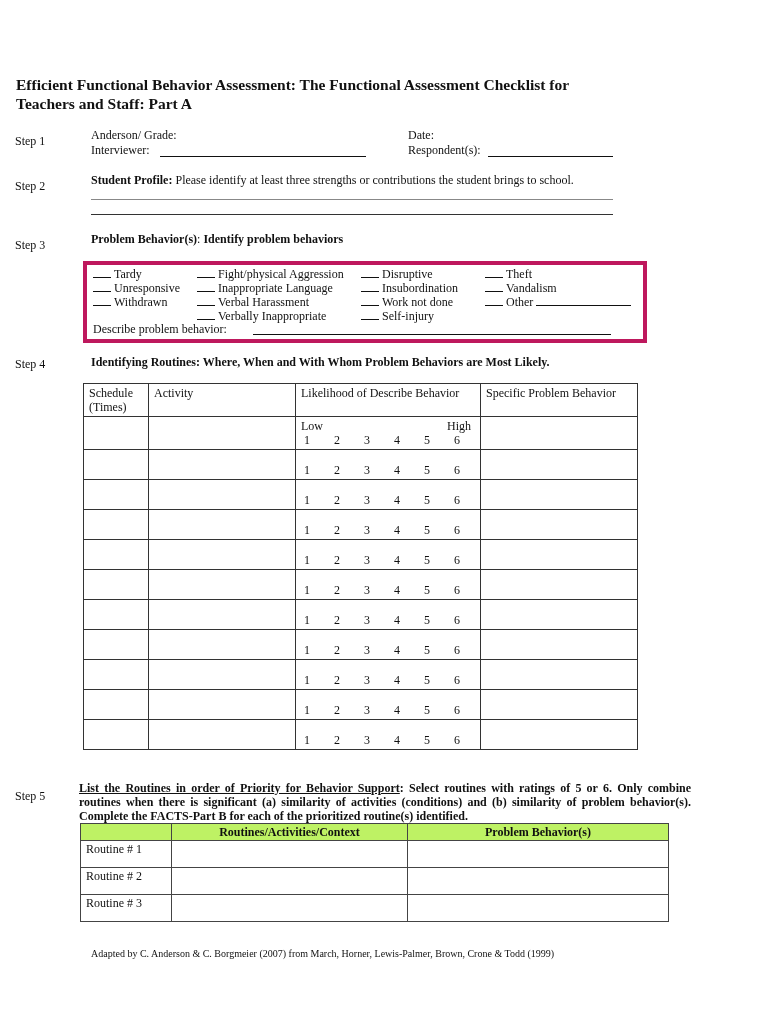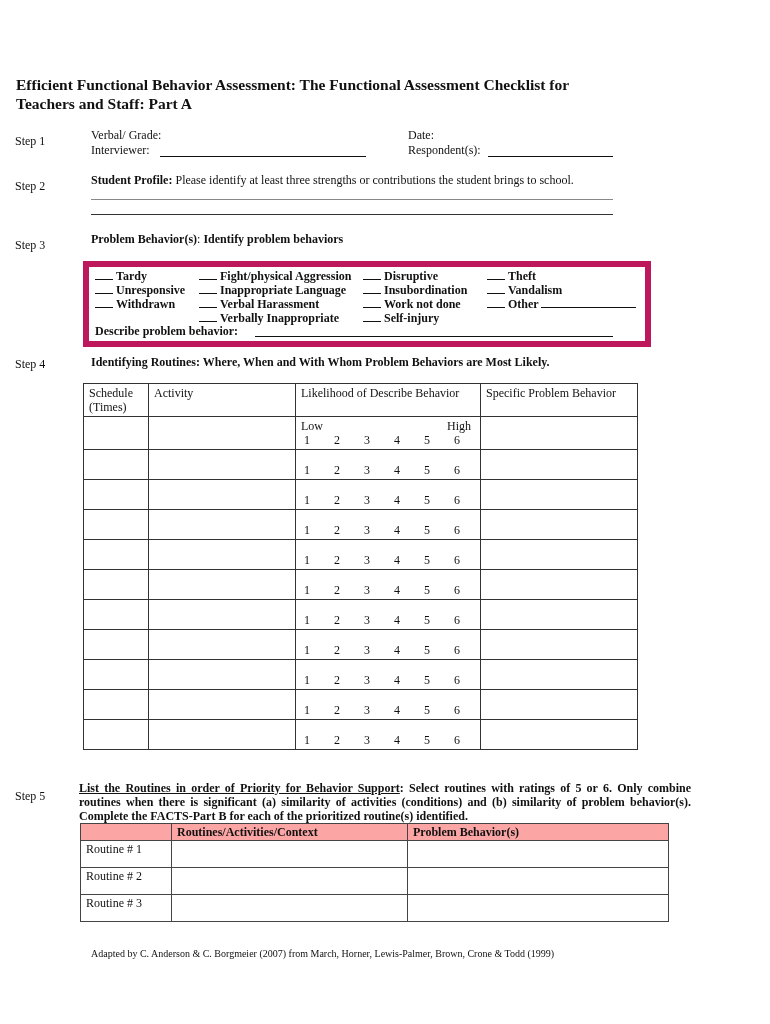--- a/index.html
+++ b/index.html
@@ -14,22 +14,21 @@
       left: 16px; width: 770px; top: 75px; text-align: left;
       font-weight: bold; font-size: 15.5px; line-height: 19px;
     }
     .step { left: 15px; font-size: 12px; }
     .txt { font-size: 12px; line-height: 14px; white-space: nowrap; }
     .b { font-weight: bold; }
 
     
     .pbbox {
       left: 83px; top: 261px; width: 556px; height: 74px;
-      border: 6px solid #be185d;
-      font-weight: bold;
+      border: 4px solid #be185d;
     }
     .pbbox .item { position: absolute; font-size: 12px; line-height: 14px; white-space: nowrap; }
     .blank { display: inline-block; width: 18px; border-bottom: 1px solid #111; height: 11px; margin-right: 3px; }
 
     
     table.rt {
       position: absolute; left: 83px; top: 383px;
       border-collapse: collapse; font-size: 12px;
     }
     table.rt td {
@@ -40,37 +39,37 @@
     .lowhigh { display: flex; justify-content: space-between; width: 170px; text-align: center; }
 
     
     table.pt {
       position: absolute; left: 80px; top: 823px;
       border-collapse: collapse; font-size: 12px;
     }
     table.pt td, table.pt th {
       border: 1px solid #444; padding: 1px 5px; line-height: 14px; text-align: left; vertical-align: top;
     }
-    table.pt th { background: #fca5a5; font-weight: bold; text-align: left; }
+    table.pt th { background: #bef264; font-weight: bold; text-align: center; }
     .footer { left: 91px; top: 947px; font-size: 10px; }
     .s5text {
       left: 79px; top: 781px; width: 612px; font-size: 12px; line-height: 14px; font-weight: bold; text-align: justify;
     }
     .s5text .u { text-decoration: underline; }
   </style>
 </head>
 <body>
 
 <div class="abs title">
   <div>Efficient Functional Behavior Assessment: The Functional Assessment Checklist for</div>
   <div>Teachers and Staff: Part A</div>
 </div>
 
 <div class="abs step txt" style="top:134px">Step 1</div>
-<div class="abs txt" style="left:91px; top:128px">Verbal/ Grade:</div>
+<div class="abs txt" style="left:91px; top:128px">Anderson/ Grade:</div>
 <div class="abs txt" style="left:91px; top:143px">Interviewer:</div>
 <div class="abs" style="left:160px; top:143px; width:206px; height:13px; border-bottom:1px solid #111;"></div>
 <div class="abs txt" style="left:408px; top:128px">Date:</div>
 <div class="abs txt" style="left:408px; top:143px">Respondent(s):</div>
 <div class="abs" style="left:488px; top:143px; width:125px; height:13px; border-bottom:1px solid #111;"></div>
 
 <div class="abs step txt" style="top:179px">Step 2</div>
 <div class="abs txt" style="left:91px; top:173px">
   <span class="b">Student Profile:</span><span> Please identify at least three strengths or contributions the student brings to school.</span>
 </div>

